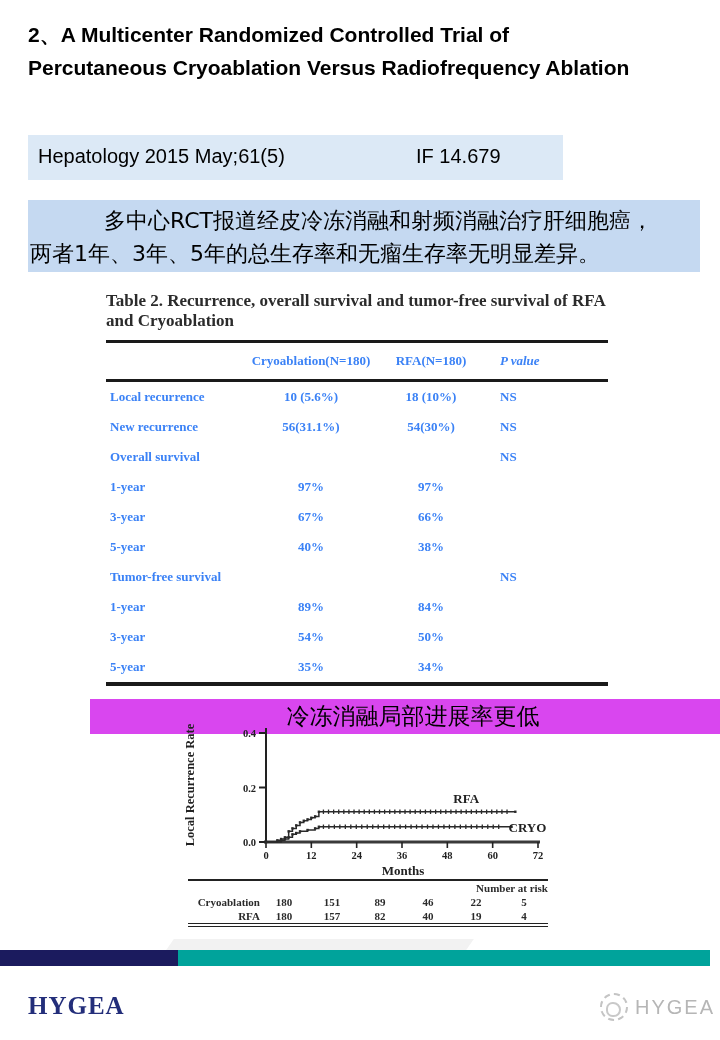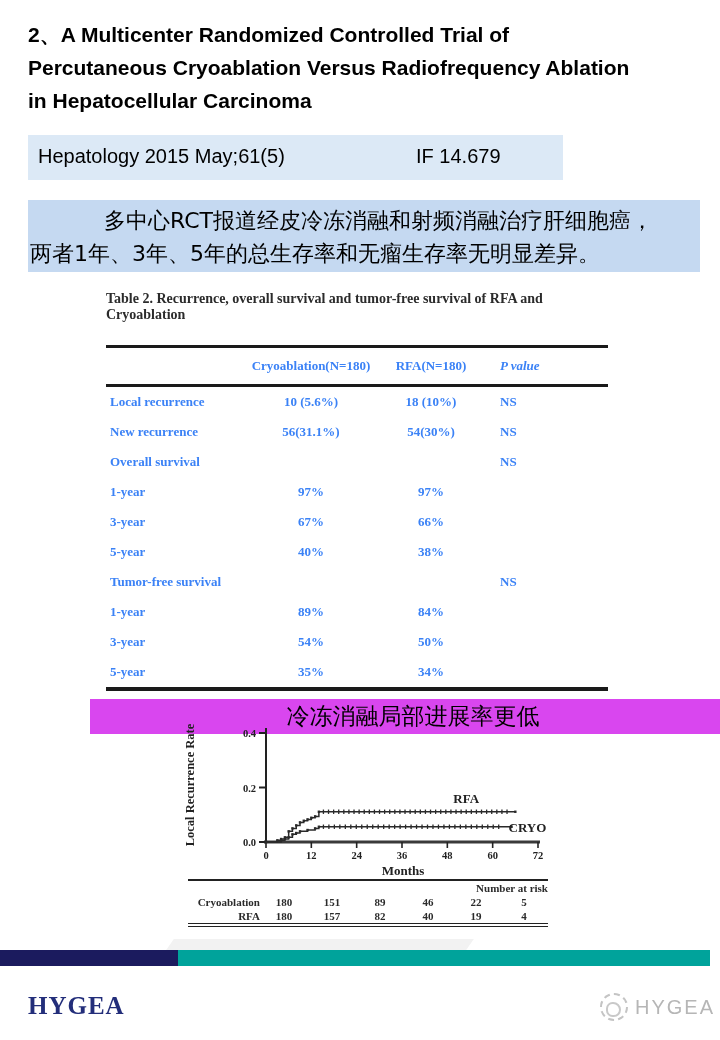--- a/index.html
+++ b/index.html
@@ -18,21 +18,21 @@
 
   
   .summary{position:absolute;left:28px;top:200px;width:672px;height:72px;background:#c5d9f1;
            font-family:"DejaVu Sans",sans-serif;font-size:22px;line-height:33px;color:#000;}
   .summary .l1{padding:4px 0 0 76px;}
   .summary .l2{padding:0 0 0 2px;}
 
   
   .table2-fig{position:absolute;left:106px;top:291px;width:506px;
               font-family:"Liberation Serif",serif;color:#2b2b2b;}
-  .t2caption{font-weight:bold;font-size:14px;margin-bottom:22px;}
+  .t2caption{font-weight:bold;font-size:17px;margin-bottom:9px;}
   table.t2{border-collapse:collapse;width:502px;table-layout:fixed;
            font-weight:bold;font-size:13px;color:#3b82f6;}
   table.t2 thead tr{border-top:3px solid #1a1a1a;border-bottom:3px solid #1a1a1a;}
   table.t2 tbody tr:last-child{border-bottom:4px solid #1a1a1a;}
   table.t2 th{height:34px;font-weight:bold;}
   table.t2 td{height:28px;}
   table.t2 .c0{text-align:left;padding-left:4px;}
   table.t2 .c1,table.t2 .c2{text-align:center;}
   table.t2 .c3{text-align:left;padding-left:14px;font-style:normal;}
   table.t2 th.c3{font-style:italic;}
@@ -67,21 +67,20 @@
   .wm-text{font-size:20px;letter-spacing:2px;color:#b6b6b6;font-family:"Liberation Sans",sans-serif;}
 </style>
 </head>
 <body>
 
 <div class="slide">
 
   <div class="title">
     <div>2、A Multicenter Randomized Controlled Trial of</div>
     <div>Percutaneous Cryoablation Versus Radiofrequency Ablation</div>
-    <div>in Hepatocellular Carcinoma</div>
   </div>
 
   <div class="journal-bar">
     <span class="cite">Hepatology 2015 May;61(5)</span>
     <span class="if">IF 14.679</span>
   </div>
 
   <div class="summary">
     <div class="l1">多中心RCT报道经皮冷冻消融和射频消融治疗肝细胞癌，</div>
     <div class="l2">两者1年、3年、5年的总生存率和无瘤生存率无明显差异。</div>

